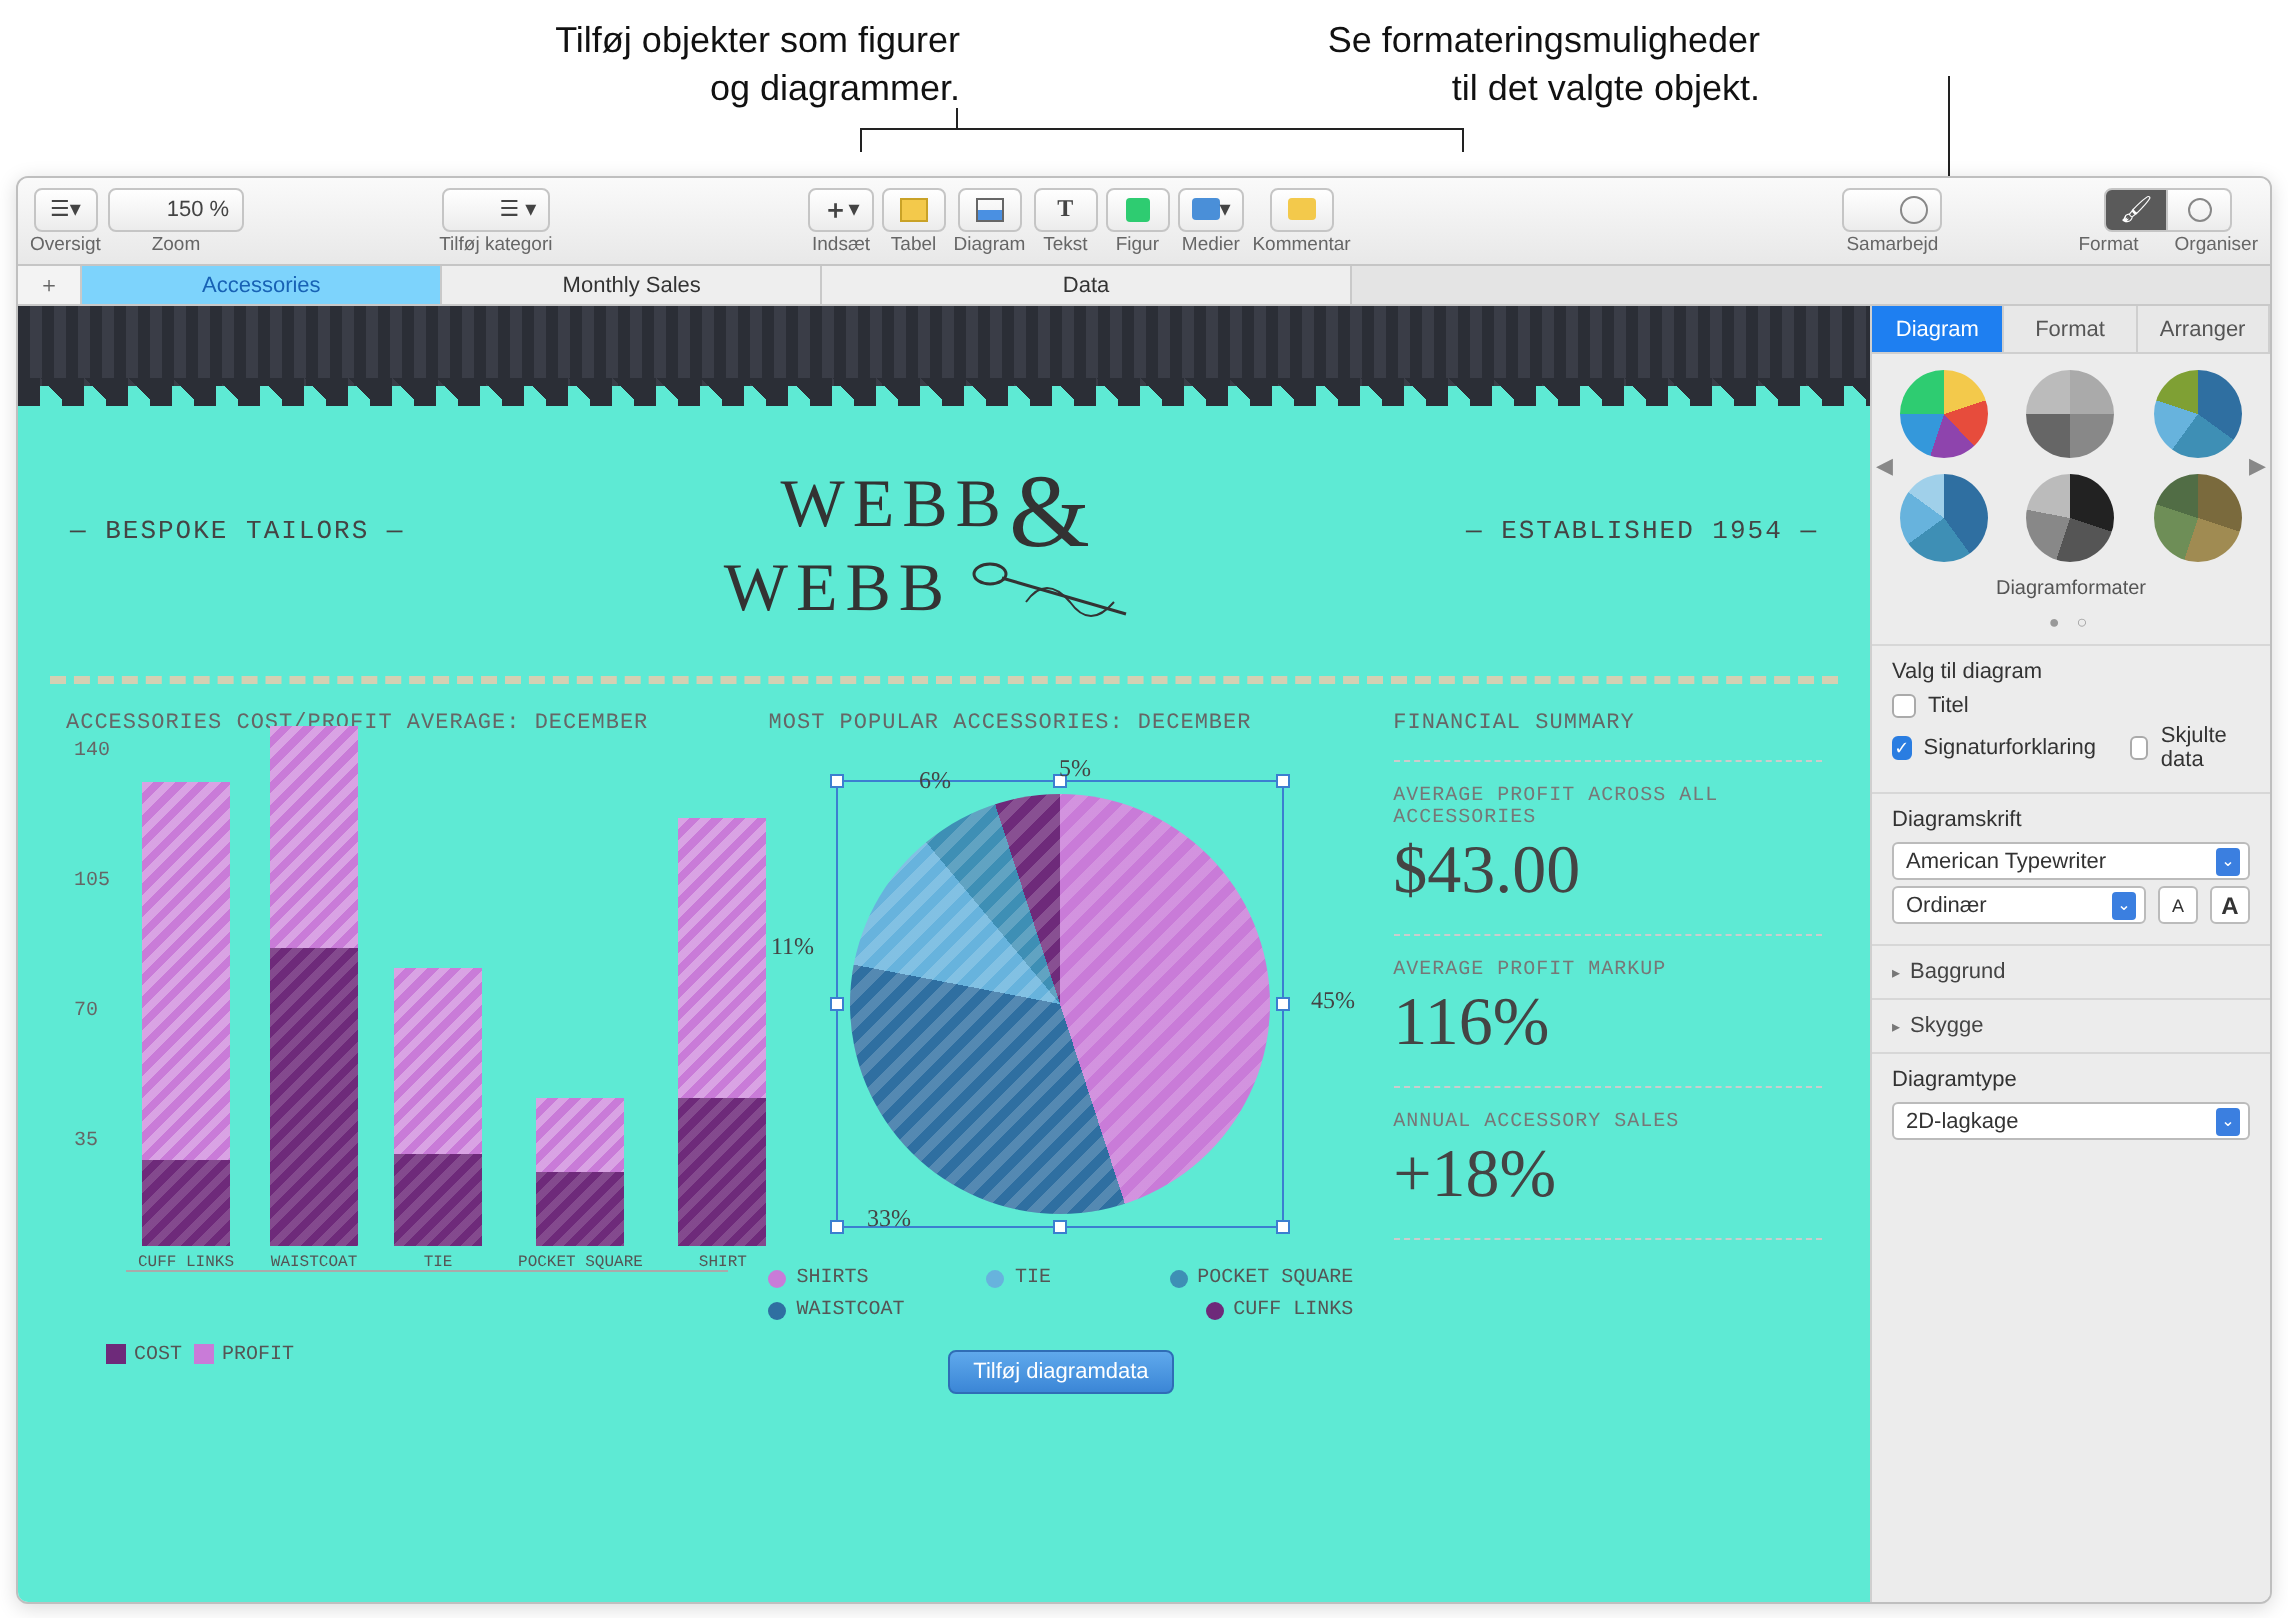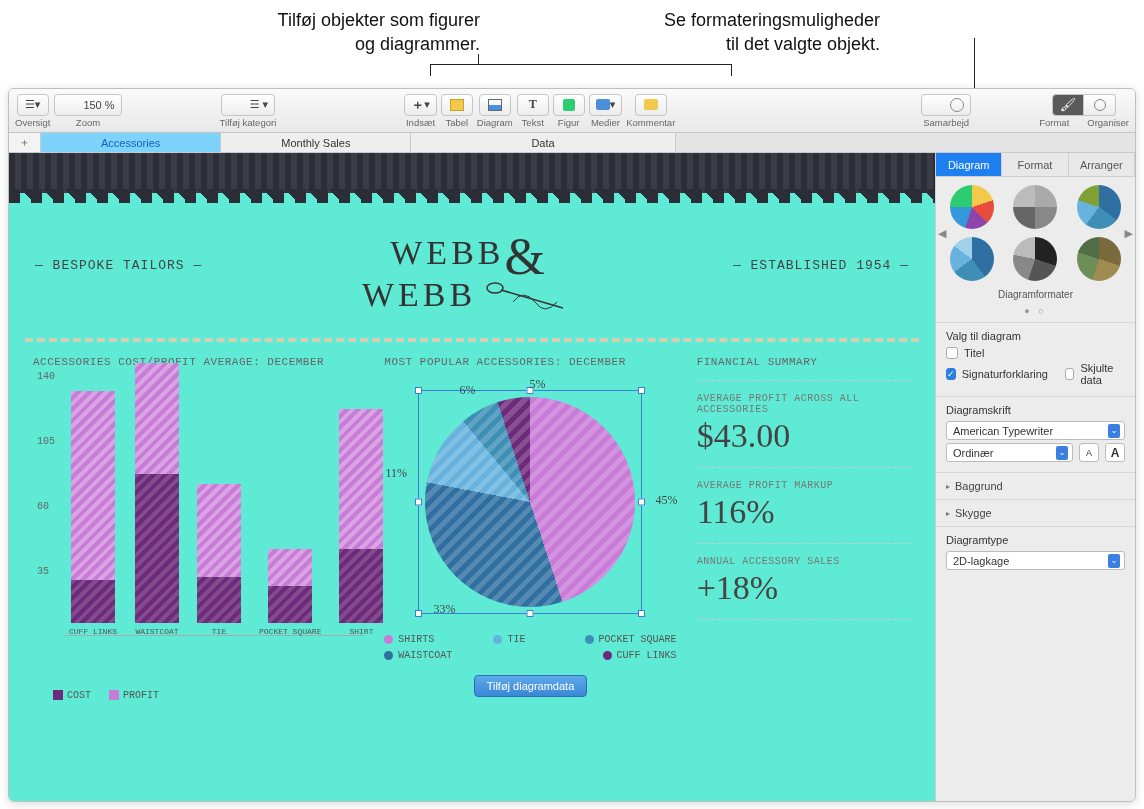--- a/index.html
+++ b/index.html
@@ -155,21 +155,21 @@
   .bar-chart{position:relative;height:290px;width:100%;}
   .bar-axis{position:absolute;left:30px;right:0;top:0;bottom:30px;}
   .ytick{position:absolute;left:-26px;font-size:10px;color:#666;transform:translateY(-50%);}
   .bars-area{position:absolute;left:36px;right:4px;top:0;bottom:30px;display:flex;align-items:flex-end;gap:18px;}
   .bar-group{flex:1;display:flex;flex-direction:column;align-items:center;}
   .bar{width:44px;position:relative;}
   .bar-profit{background:#c97bd8;background-image:repeating-linear-gradient(135deg,rgba(255,255,255,.3) 0 4px,transparent 4px 8px);}
   .bar-cost{background:#6e2a7a;background-image:repeating-linear-gradient(135deg,rgba(255,255,255,.15) 0 4px,transparent 4px 8px);}
   .bar-label{font-size:8px;color:#555;margin-top:4px;text-align:center;white-space:nowrap;}
   .bar-baseline{position:absolute;left:30px;right:0;bottom:30px;border-top:1px solid #aaa;}
-  .bar-legend{display:flex;gap:18px;font-size:10px;color:#555;margin-top:24px;padding-left:20px;}
+  .bar-legend{display:flex;gap:6px;font-size:10px;color:#555;margin-top:6px;padding-left:20px;}
   .swatch{width:10px;height:10px;display:inline-block;margin-right:4px;vertical-align:middle;}
 
   
   .pie-wrap{position:relative;display:inline-block;margin-top:14px;border:1px solid #3b7fd0;padding:6px;}
   .pie-wrap .handle{position:absolute;width:7px;height:7px;background:#fff;border:1px solid #3b7fd0;}
   .pie-wrap .h-tl{top:-4px;left:-4px}.pie-wrap .h-tr{top:-4px;right:-4px}
   .pie-wrap .h-bl{bottom:-4px;left:-4px}.pie-wrap .h-br{bottom:-4px;right:-4px}
   .pie-wrap .h-tm{top:-4px;left:50%;transform:translateX(-50%)}
   .pie-wrap .h-bm{bottom:-4px;left:50%;transform:translateX(-50%)}
   .pie-wrap .h-ml{left:-4px;top:50%;transform:translateY(-50%)}
@@ -370,21 +370,21 @@
       <div class="dashed-rule"></div>
 
       <div class="section-row">
 
         <div class="col chart1">
           <div class="section-title">ACCESSORIES COST/PROFIT AVERAGE: DECEMBER</div>
           <div class="bar-chart">
             <div class="bar-axis">
               <span class="ytick" style="top:0%">140</span>
               <span class="ytick" style="top:25%">105</span>
-              <span class="ytick" style="top:50%">60</span>
+              <span class="ytick" style="top:50%">70</span>
               <span class="ytick" style="top:75%">35</span>
             </div>
             <div class="bar-baseline"></div>
             <div class="bars-area" id="bars-area">
                 <div class="bar-group">
                   <div class="bar bar-profit" style="height: 189.429px;"></div>
                   <div class="bar bar-cost" style="height: 42.7143px;"></div>
                   <div class="bar-label">CUFF LINKS</div>
                 </div>
                 <div class="bar-group">

